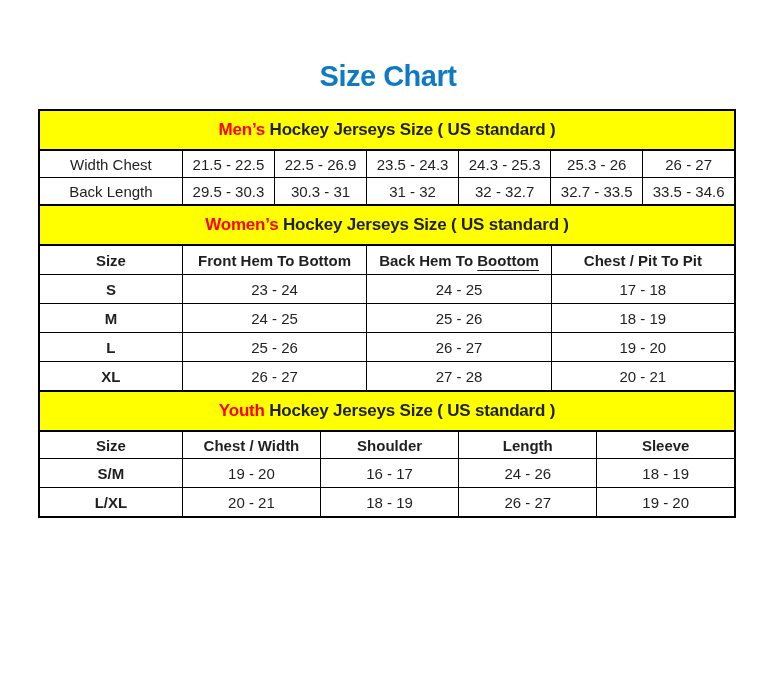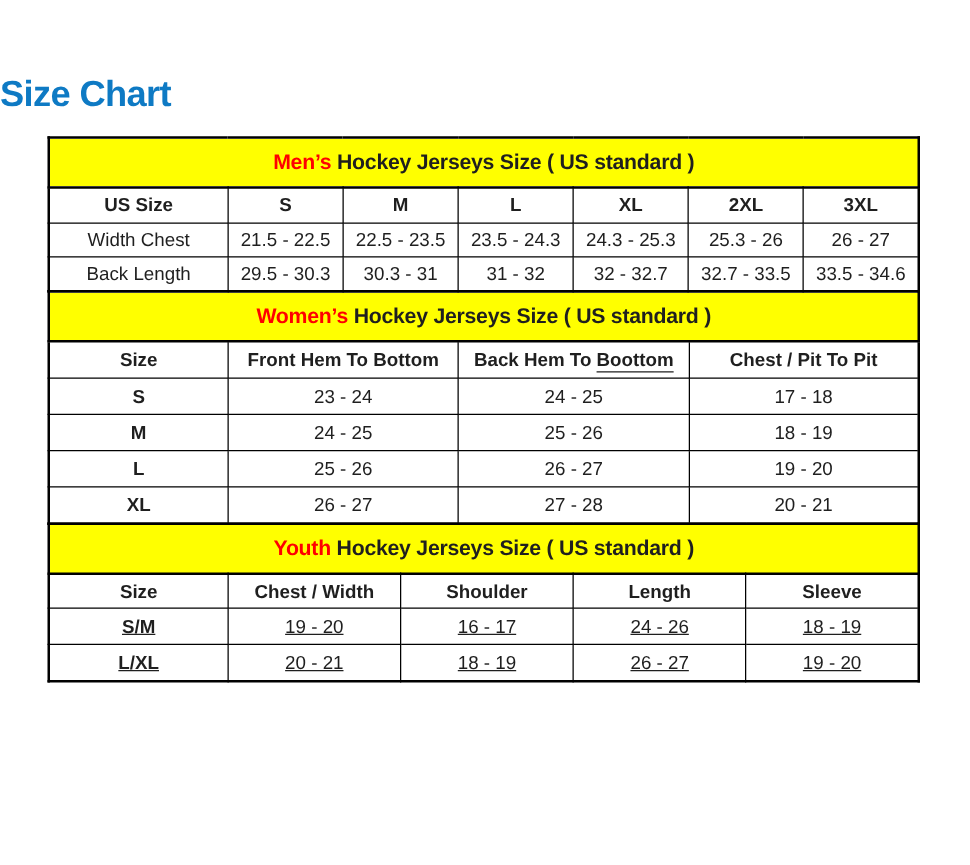--- a/index.html
+++ b/index.html
@@ -3,20 +3,21 @@
 <meta charset="utf-8">
 <style>
   html,body{margin:0;padding:0;background:#ffffff;}
   body{
     width:776px;height:692px;overflow:hidden;
     font-family:"Liberation Sans",sans-serif;
     color:#1f1f1f;
   }
   .page-title{
     margin:0;padding:60px 0 16px 0;
+    text-align:center;
     color:#0e7ac4;
     font-size:29px;
     font-weight:700;
     letter-spacing:-0.5px;
   }
   .tables{width:698px;margin:0 0 0 38px;}
   table{
     border-collapse:collapse;
     table-layout:fixed;
     width:100%;
@@ -40,21 +41,21 @@
     height:38px;
     letter-spacing:-0.2px;
   }
   tr.band .red{color:#ff0000;}
   tr.cols th{font-weight:700;}
   .t-mens tr.cols th{height:27px;}
   .t-mens tbody td{height:26px;}
   .t-womens tr.cols th{height:28px;}
   .t-womens tbody td{height:28px;}
   .t-youth tr.cols th{height:26px;}
-  .t-youth tbody td{height:28px;text-decoration:underline;}
+  .t-youth tbody td{height:28px;}
   td.lbl-regular{font-weight:400;}
   td.lbl-bold,th.row-label{font-weight:700;}
   .wavy{
     text-decoration-line:underline;
     text-decoration-style:wavy;
     text-decoration-color:#d93025;
     text-decoration-thickness:1px;
     text-underline-offset:4px;
     text-decoration:underline;
   }
@@ -74,35 +75,26 @@
           <col style="width:13.23%">
           <col style="width:13.23%">
           <col style="width:13.23%">
           <col style="width:13.23%">
           <col style="width:13.25%">
       </colgroup>
       <thead>
         <tr class="band">
           <th colspan="7"><span class="red">Men’s</span><span> Hockey Jerseys Size ( US standard )</span></th>
         </tr>
-        <tr class="cols">
-          <th>US Size</th>
-          <th>S</th>
-          <th>M</th>
-          <th>L</th>
-          <th>XL</th>
-          <th>2XL</th>
-          <th>3XL</th>
-        </tr>
       </thead>
       <tbody>
         <tr>
           <td class="lbl-regular">Width Chest</td>
           <td>21.5 - 22.5</td>
-          <td>22.5 - 23.5</td>
+          <td>22.5 - 26.9</td>
           <td>23.5 - 24.3</td>
           <td>24.3 - 25.3</td>
           <td>25.3 - 26</td>
           <td>26 - 27</td>
         </tr>
         <tr>
           <td class="lbl-regular">Back Length</td>
           <td>29.5 - 30.3</td>
           <td>30.3 - 31</td>
           <td>31 - 32</td>

